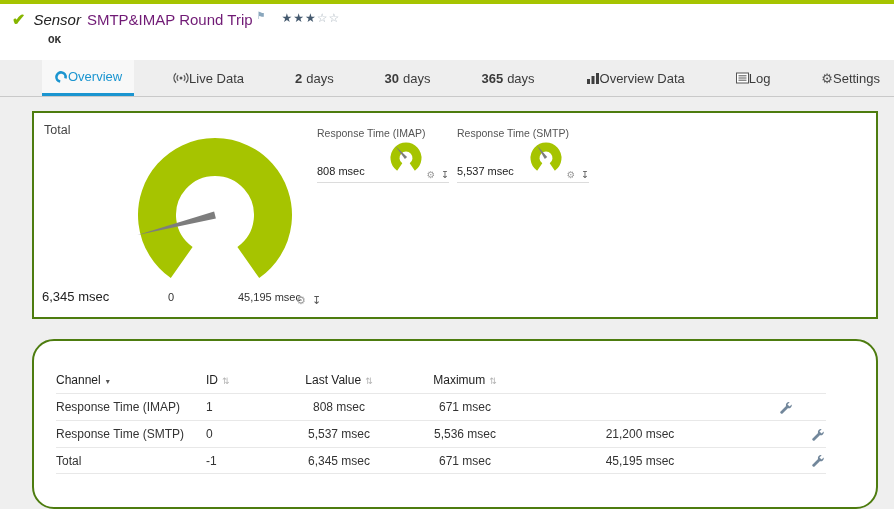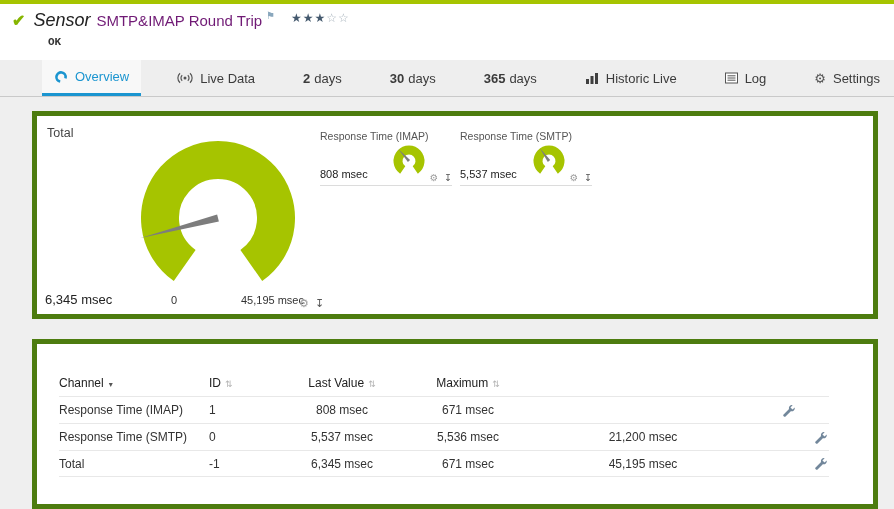--- a/index.html
+++ b/index.html
@@ -5,42 +5,42 @@
   * { box-sizing: border-box; }
   html,body { margin:0; padding:0; }
   body {
     width:894px; height:509px; overflow:hidden; position:relative;
     font-family:"Liberation Sans", sans-serif; background:#efefef; color:#333;
   }
   .top-strip { height:4px; background:#a6c400; }
   .header { background:#ffffff; padding:6px 12px 6px 12px; height:56px; }
   .header-line1 { display:flex; align-items:center; }
   .check-icon { color:#86b500; font-size:16px; font-weight:bold; margin-right:8px; }
-  .sensor-kind { font-style:italic; font-size:18px; color:#222; margin-right:6px; }
+  .sensor-kind { font-style:italic; font-size:15px; color:#222; margin-right:6px; }
   .sensor-title { font-size:15px; color:#701a75; }
   .flag-icon { color:#8aa7bd; font-size:10px; margin-left:4px; align-self:flex-start; }
   .stars { margin-left:16px; font-size:12px; letter-spacing:1px; align-self:flex-start; margin-top:1px;}
   .stars .filled { color:#44596e; }
   .stars .empty { color:#a9b4bd; }
   .status-ok { margin-left:36px; margin-top:5px; font-size:11px; font-weight:bold; color:#333;font-family:Liberation Mono, monospace; }
 
   .tabbar {
     background:#eeeeee; border-bottom:1px solid #c9c9c9; height:37px;
     display:flex; align-items:stretch; padding-left:42px; padding-right:2px;
     justify-content:space-between;
   }
-  .tab { display:flex; align-items:center; gap:7px; padding:0 12px; font-size:13px; color:#3b3b3b; cursor:pointer; white-space:nowrap; }
+  .tab { display:flex; align-items:center; padding:0 12px; font-size:13px; color:#3b3b3b; cursor:pointer; white-space:nowrap; }
   .tab .num { font-weight:bold; margin-right:4px; }
   .tab.active { color:#1b95d0; border-bottom:3px solid #1b95d0; background:#f8f8f8; }
   .tab-icon { display:inline-flex; align-items:center; color:#555; font-size:13px; }
   .tab.active .tab-icon { color:#1b95d0; }
 
-  .panel { background:#fff; border:5px solid #4d7c0f; margin-left:32px; margin-right:16px; position:relative; }
+  .panel { background:#fff; border:2px solid #4d7c0f; margin-left:32px; margin-right:16px; position:relative; }
   .panel-gauges { margin-top:14px; height:208px; }
-  .panel-table { margin-top:20px; height:170px; padding:26px 0 0 22px; }
+  .panel-table { margin-top:20px; height:170px; padding:26px 0 0 22px;border-radius:22px; }
 
   .total-label { position:absolute; left:10px; top:10px; font-size:12.5px; color:#444; }
   .big-gauge { position:absolute; left:81px; top:10px; }
   .big-gauge-value { position:absolute; left:8px; top:176px; font-size:13px; color:#222; }
   .big-gauge-min { position:absolute; left:134px; top:178px; font-size:11px; color:#333; }
   .big-gauge-max { position:absolute; left:204px; top:178px; font-size:11px; color:#333; }
   .gauge-icons { position:absolute; display:flex; gap:6px; align-items:center; }
   .big-gauge-icons { left:262px; top:181px; }
   .gear-glyph { font-size:11px; color:#9a9a9a; cursor:pointer; }
   .pin-glyph { font-size:11px; color:#555; cursor:pointer; }
@@ -114,21 +114,21 @@
     <span><span class="num">365</span><span>days</span></span>
   </div>
   <div class="tab">
     <span class="tab-icon">
       <svg width="14" height="12" viewBox="0 0 14 12">
           <rect x="1" y="7" width="3" height="5" fill="#3f3f3f"></rect>
           <rect x="5.5" y="4" width="3" height="8" fill="#3f3f3f"></rect>
           <rect x="10" y="1" width="3" height="11" fill="#3f3f3f"></rect>
         </svg>
     </span>
-    <span>Historic Live</span>
+    <span>Overview Data</span>
   </div>
   <div class="tab">
     <span class="tab-icon">
       <svg width="13" height="12" viewBox="0 0 13 12" stroke="#555" stroke-width="1">
           <rect x="0.5" y="1" width="12" height="10" fill="#fff"></rect>
           <line x1="2.5" y1="3.8" x2="10.5" y2="3.8"></line>
           <line x1="2.5" y1="6" x2="10.5" y2="6"></line>
           <line x1="2.5" y1="8.2" x2="10.5" y2="8.2"></line>
         </svg>
     </span>

